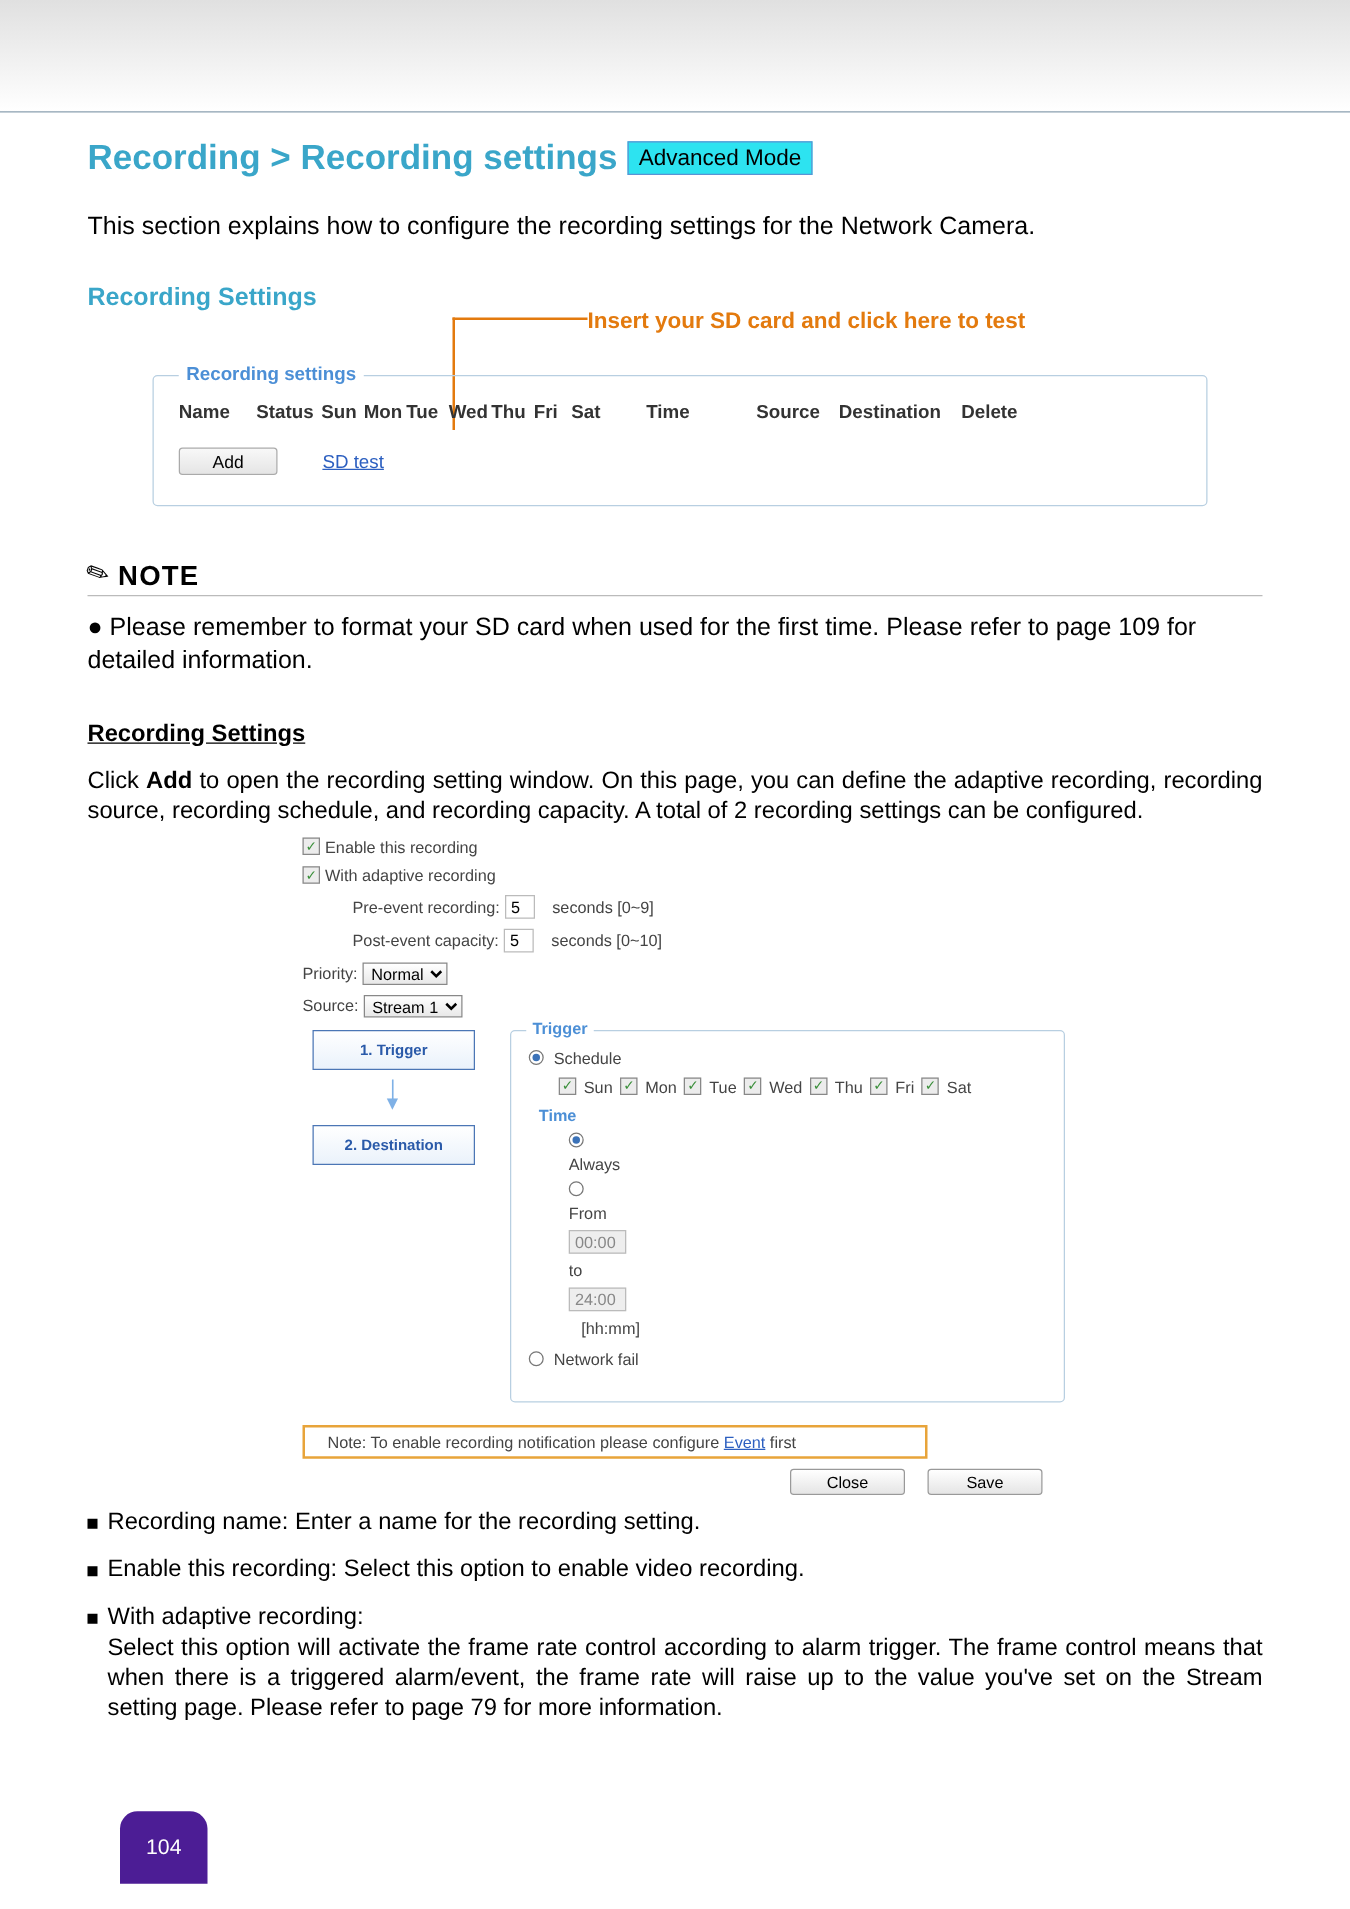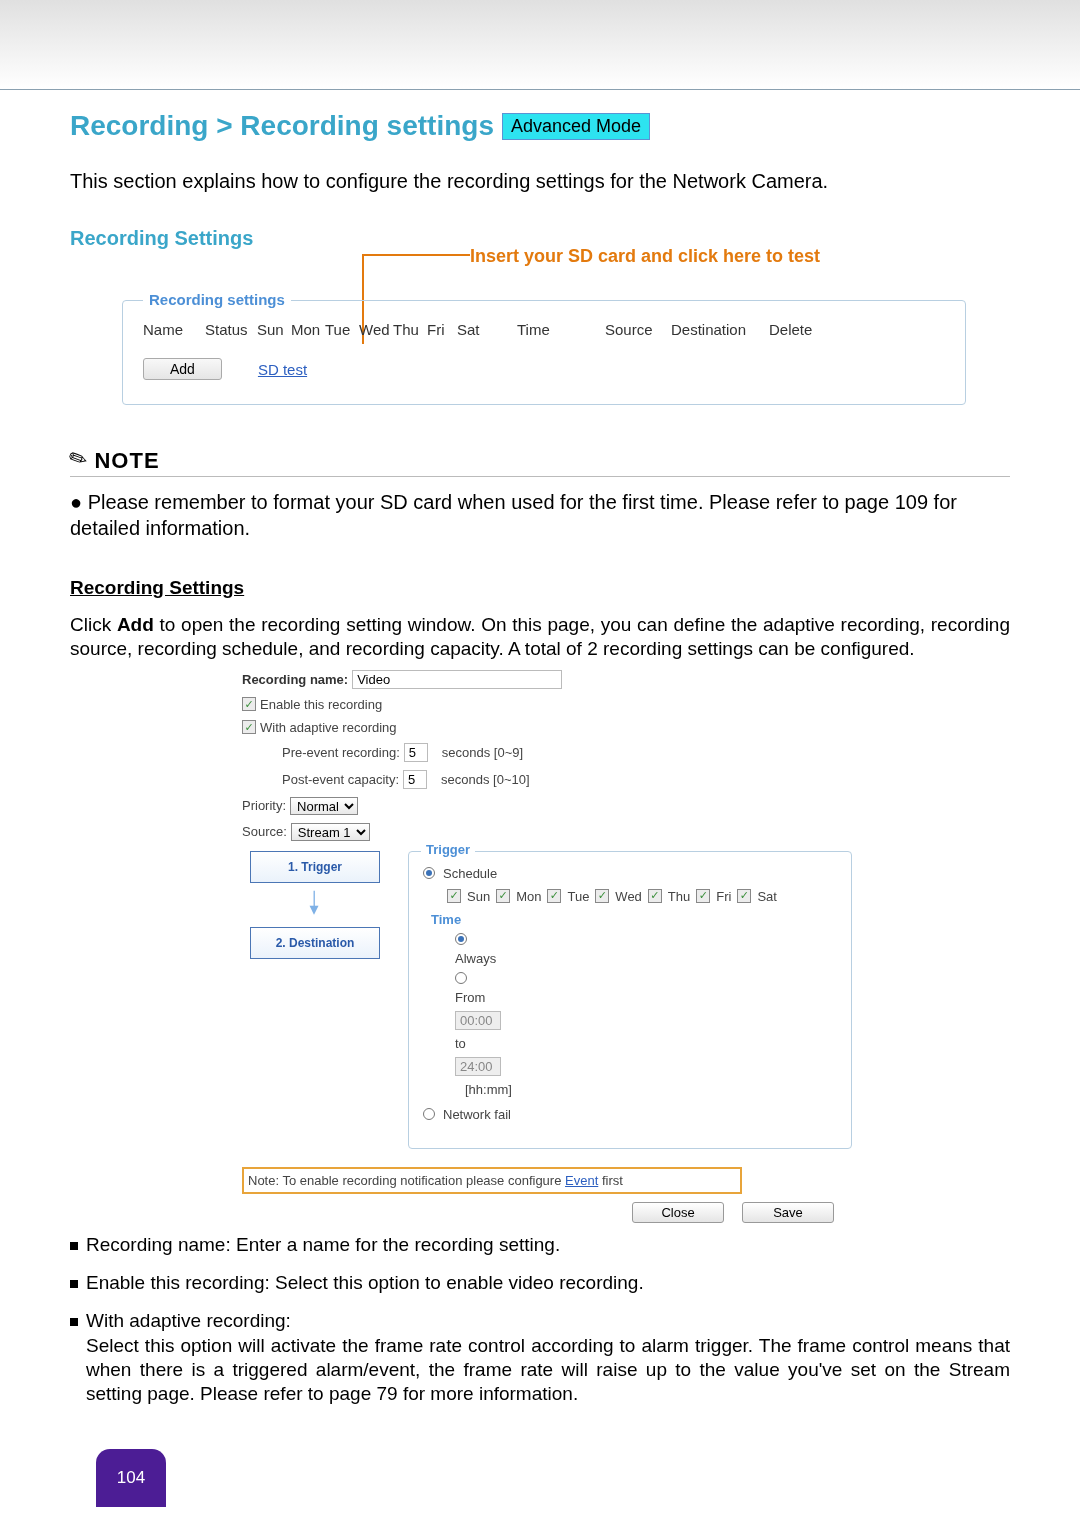--- a/index.html
+++ b/index.html
@@ -87,21 +87,21 @@
     background: #fff;
     padding: 0 6px;
     color: #4c8fd6;
     font-size: 15px;
     font-weight: bold;
   }
   .table-head {
     display: flex;
     gap: 0;
     font-size: 15px;
-    font-weight: normal;
+    font-weight: bold;
     color: #333;
     margin-bottom: 20px;
   }
   .col-name { width: 62px; }
   .col-status { width: 52px; }
   .col-day { width: 34px; }
   .col-fri { width: 30px; }
   .col-sat { width: 60px; }
   .col-time { width: 88px; }
   .col-source { width: 66px; }
@@ -253,21 +253,21 @@
   .days-row {
     display: flex; gap: 6px; flex-wrap: nowrap; margin: 8px 0 8px 24px;
     font-size: 13px;
   }
   .tlabel { color:#4c8fd6; font-weight:bold; font-size:13px; margin-left:8px; }
   .time-sub { margin-left: 32px; display:flex; align-items:flex-start; gap:6px; margin-top:6px;flex-direction:column; }
   .ti-time { width:46px; background:#eee; color:#888;}
   .event-note-box {
     border: 2px solid #e8a43a;
     background: #fff;
-    padding: 4px 4px;
+    padding: 4px 18px;
     font-size: 13px;
     width: 500px;
     margin-top: 18px;
   }
   .event-link { color:#2c5fc0; text-decoration:underline; cursor:pointer; }
   .form-buttons { display:flex; gap:18px; justify-content:flex-end; margin-top:8px; margin-right:18px; }
   .std-btn {
     background: linear-gradient(#fff,#e5e5e5);
     border:1px solid #999;
     border-radius:3px;
@@ -359,24 +359,20 @@
     </div>
   </div>
 
   <div class="section-head">Recording Settings</div>
 
   <div class="para">
     <span>Click </span><b>Add</b><span> to open the recording setting window. On this page, you can define the adaptive recording, recording source, recording schedule, and recording capacity. A total of 2 recording settings can be configured.</span>
   </div>
 
   <div class="form-screenshot">
-    <div class="form-row">
-      <span class="form-label-b">Recording name:</span>
-      <input class="text-input ti-wide" value="Video" style="">
-    </div>
     <div class="form-row">
       <span class="check">✓</span>
       <span>Enable this recording</span>
     </div>
     <div class="form-row">
       <span class="check">✓</span>
       <span>With adaptive recording</span>
     </div>
     <div class="form-row ml2">
       <span>Pre-event recording:</span>

